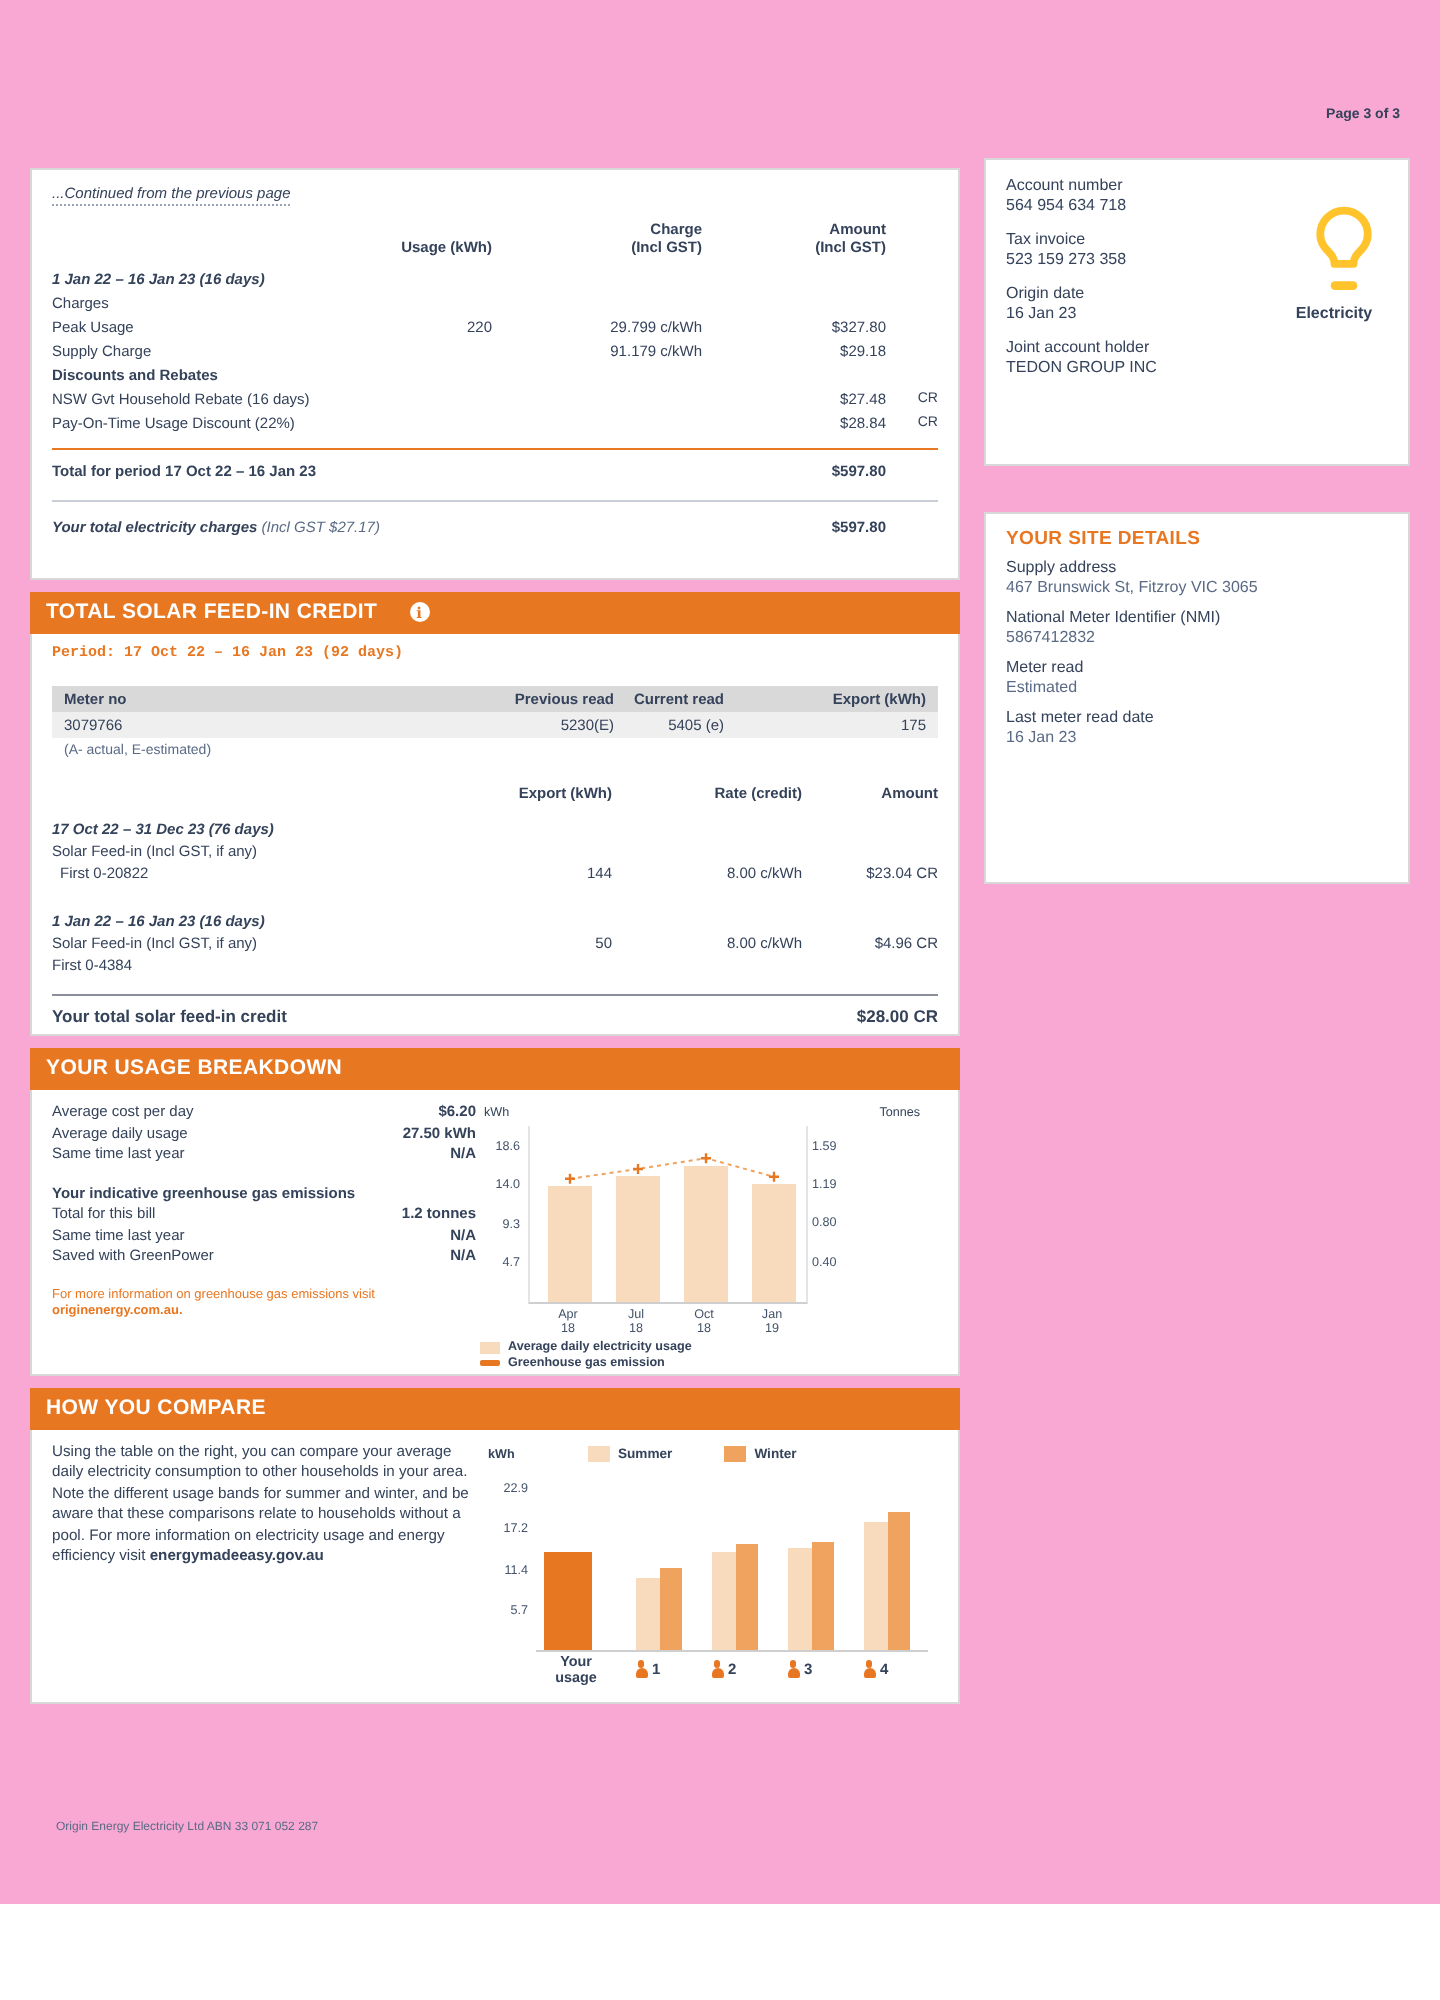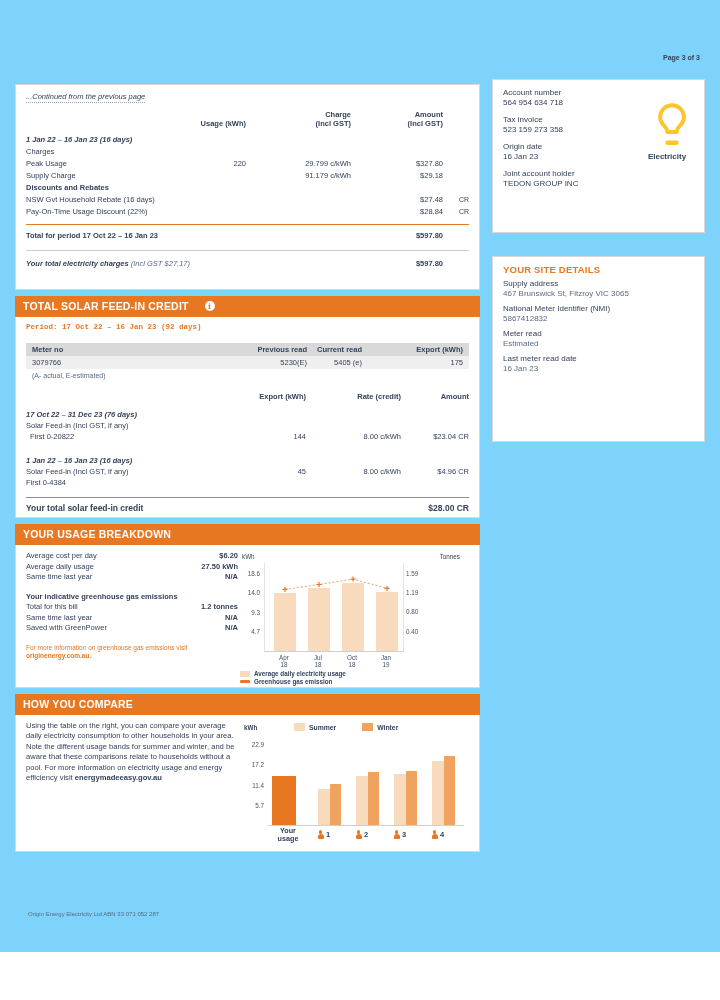--- a/index.html
+++ b/index.html
@@ -1,21 +1,21 @@
 <!DOCTYPE html>
 <html><head>
 <meta charset="utf-8">
 <style>
   :root{
     --ink:#34425A; --ink-light:#5A6A85; --accent:#E87722;
     --peach:#F8DABC; --mid:#F0A35F; --border:#D8D8D8;
   }
   html,body{margin:0;padding:0;background:#fff;}
   body{font-family:"Liberation Sans", sans-serif;color:var(--ink);}
-  .page{position:relative;width:720px;height:952px;background:#7dd3fc;overflow:hidden;}
+  .page{position:relative;width:720px;height:952px;background:#f9a8d4;overflow:hidden;}
   .pagenum{position:absolute;top:54px;right:20px;font-size:7px;font-weight:bold;color:var(--ink);}
 
   
   .box{border:1px solid var(--border);box-sizing:border-box;background:#fff;}
   .sec{position:absolute;left:15px;width:465px;}
   .sec-bar{background:var(--accent);color:#fff;font-weight:bold;font-size:10.5px;
     padding:4px 8px 5px;display:flex;align-items:center;letter-spacing:.2px;}
   .sec-body{border:1px solid var(--border);border-top:none;box-sizing:border-box;background:#fff;}
   .inf{width:10px;height:10px;background:#fff;border-radius:50%;color:var(--accent);
     font-size:7.5px;font-weight:bold;display:inline-flex;align-items:center;justify-content:center;
@@ -298,21 +298,21 @@
           <div class="r">$23.04 CR</div>
         </div>
       </div>
 
       <div class="g2">
         <div class="drow">
             <div class="bi" style="grid-column:1 / span 4;">1 Jan 22 – 16 Jan 23 (16 days)</div>
           </div>
         <div class="drow">
           <div>Solar Feed-in (Incl GST, if any)</div>
-          <div class="r">45</div>
+          <div class="r">50</div>
           <div class="r">8.00 c/kWh</div>
           <div class="r">$4.96 CR</div>
         </div>
         <div class="drow">
             <div style="grid-column:1 / span 4;">First 0-4384</div>
           </div>
       </div>
 
       <div class="stotal">
         <span>Your total solar feed-in credit</span>

